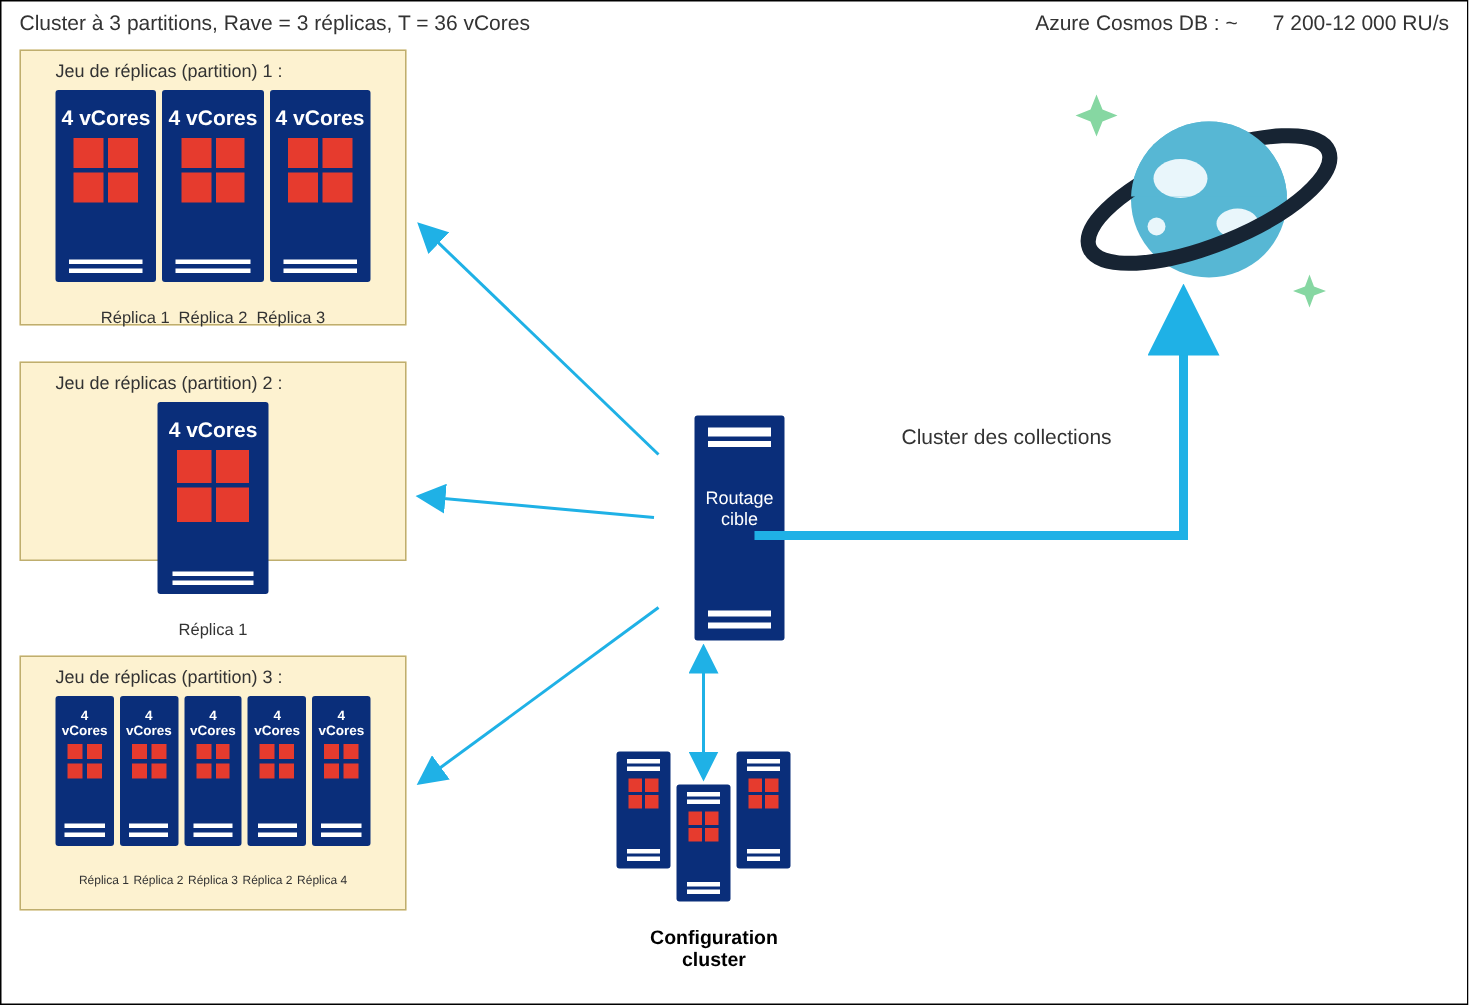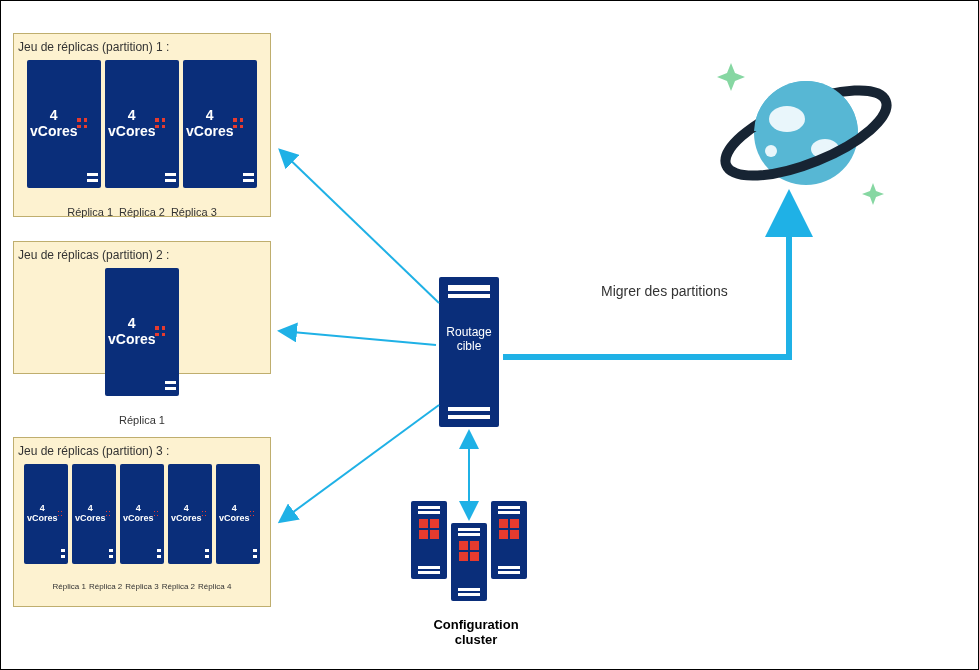--- a/index.html
+++ b/index.html
@@ -20,39 +20,39 @@
     justify-content: space-between;
     font-size: 14px;
     color: #333;
   }
   .partition-box {
     position: absolute;
     left: 12px;
     width: 258px;
     background: #fdf2d0;
     border: 1px solid #bfae6e;
-    padding: 6px 4px;
+    padding: 6px 23px;
   }
   .pb1 { top: 32px; height: 184px; }
   .pb2 { top: 240px; height: 133px; }
   .pb3 { top: 436px; height: 170px; }
   .pb-title {
     font-size: 12px;
     color: #333;
     margin-bottom: 6px;
   }
   .server-row {
     display: flex;
     gap: 4px;
     justify-content: center;
     margin-top: 4px;
   }
   .server {
     display: flex;
-    flex-direction: row;
+    flex-direction: column;
     align-items: center;
     background: #0a2e7a;
     border-radius: 2px;
     padding: 4px 3px 6px 3px;
   }
   .srv-lg { width: 74px; height: 128px; }
   .srv-sm { width: 44px; height: 100px; font-size: 8px; }
   .srv-label {
     color: #fff;
     font-weight: bold;
@@ -82,21 +82,21 @@
     gap: 6px;
     font-size: 11px;
     color: #333;
     margin-top: 18px;
   }
   .replica-labels-sm { font-size: 8px; gap: 3px; }
 
   
   .router {
     position: absolute;
-    left: 438px;
+    left: 462px;
     top: 276px;
     width: 60px;
     height: 150px;
     background: #0a2e7a;
     border-radius: 2px;
     display: flex;
     flex-direction: column;
     align-items: center;
     padding: 8px 4px;
     color: #fff;
@@ -157,20 +157,28 @@
     position: absolute;
     top: 0; left: 0;
     pointer-events: none;
   }
 </style>
 </head>
 <body>
 
 <div class="canvas">
 
+  <div class="header">
+    <span>Cluster à 3 partitions, Rave = 3 réplicas, T = 36 vCores</span>
+    <span>
+      <span>Azure Cosmos DB : ~</span>
+      &nbsp;&nbsp;&nbsp;&nbsp;
+      <span>7 200-12 000 RU/s</span>
+    </span>
+  </div>
 
   <div class="partition-box pb1">
     <div class="pb-title">Jeu de réplicas (partition) 1 :</div>
     <div class="server-row">
       <div class="server srv-lg">
         <div class="srv-label">4 vCores</div>
         <div class="srv-grid">
             <div></div>
             <div></div>
             <div></div>
@@ -366,21 +374,21 @@
         <div class="s" style="margin-top:auto"></div>
           <div class="s"></div>
       </div>
     </div>
     <div class="cc-label">
       <span>Configuration</span><br>
       <span>cluster</span>
     </div>
   </div>
 
-  <div class="migrate-label">Migrer des partitions</div>
+  <div class="migrate-label">Cluster des collections</div>
 
   <div class="cosmos">
     <svg width="200" height="190" viewBox="0 0 200 190">
 
       <path d="M30 20 L34 30 L44 34 L34 38 L30 48 L26 38 L16 34 L26 30 Z" fill="#86d7a2"></path>
       <path d="M172 140 L175 148 L183 151 L175 154 L172 162 L169 154 L161 151 L169 148 Z" fill="#86d7a2"></path>
 
       <circle cx="105" cy="90" r="52" fill="#57b7d4"></circle>
       <ellipse cx="86" cy="76" rx="18" ry="13" fill="#e9f6fb"></ellipse>
       <ellipse cx="124" cy="106" rx="14" ry="10" fill="#e9f6fb"></ellipse>

